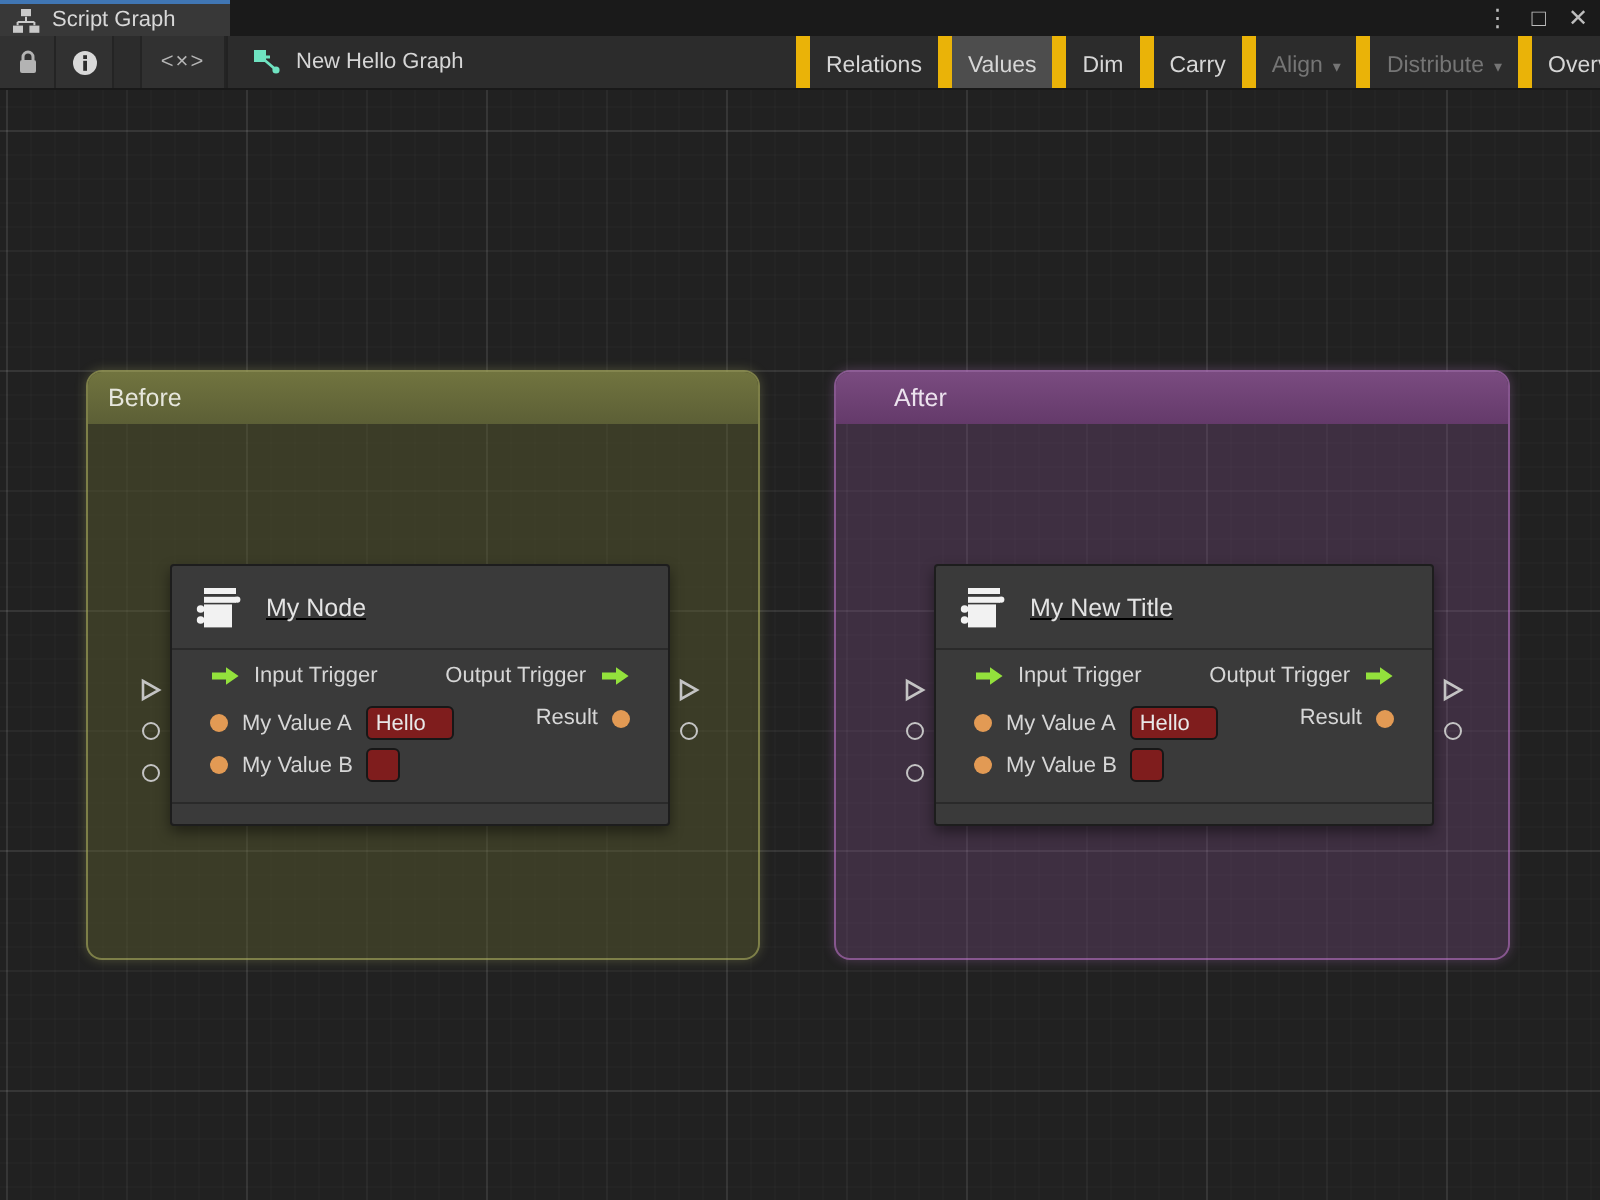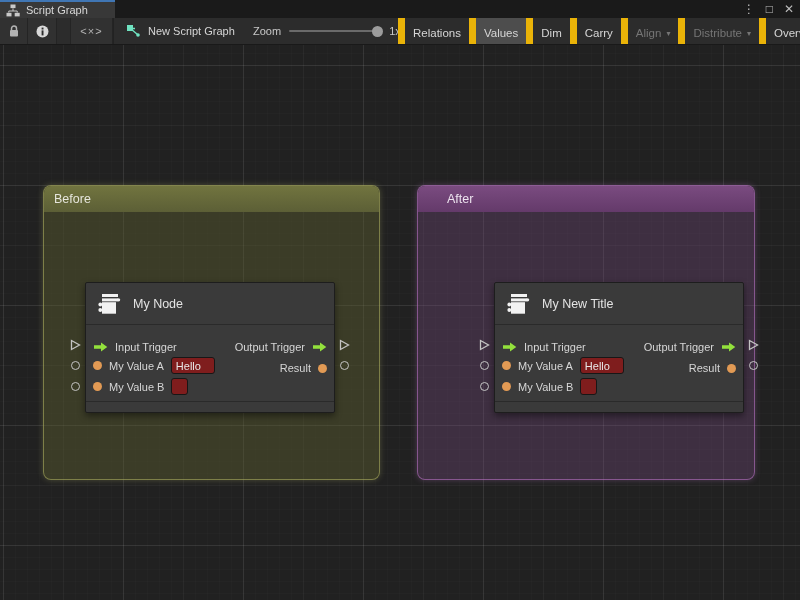--- a/index.html
+++ b/index.html
@@ -61,26 +61,26 @@
   .group-after  { left:417px; width:338px; background:rgba(130,80,140,0.30); border:1px solid rgba(195,120,205,0.55);
                   box-shadow:0 0 6px rgba(200,130,215,0.28); }
   .group-header { height:26px; border-radius:7px 7px 0 0; display:flex; align-items:center; padding:0 10px;
                   font-size:12.5px; color:#e6e6dc; }
   .group-before .group-header { background:linear-gradient(#71743f, #5c5f36); }
   .group-after  .group-header { background:linear-gradient(#7a4b80, #643a6a); color:#ece2ee;padding-left:29px; }
 
   
   .node { position:absolute; top:237px; width:250px; background:#3a3a3a;
           border:1px solid #1d1d1d; border-radius:2px; box-shadow:0 3px 7px rgba(0,0,0,0.45); }
-  .node-left { left:85px; } .node-right { left:494px; }
+  .node-left { left:85px; } .node-right { left:467px; }
   .node-header { height:42px; display:flex; align-items:center; gap:10px; padding:0 10px 0 9px;
-                 border-bottom:1px solid #2a2a2a; }
+                 border-bottom:1px solid #2a2a2a;text-decoration:underline; }
   .node-title { color:#e4e4e4; font-size:12.5px; }
   .node-ports { padding:7px 0 6px; }
-  .port-row { height:21px; display:flex; align-items:flex-end; justify-content:space-between; padding:0 7px; }
+  .port-row { height:21px; display:flex; align-items:flex-start; justify-content:space-between; padding:0 19px; }
   .pgroup { display:flex; align-items:center; gap:7px; }
   .port-label { color:#d6d6d6; font-size:11px; white-space:nowrap; }
   .dot { width:9px; height:9px; border-radius:50%; background:#e29a54; flex:none; }
   .vfield { height:17px; background:#7f1d1d; border:1px solid #171717; border-radius:3px;
             color:#e8e8e8; font-size:11px; padding:0 4px; font-family:"Liberation Sans", sans-serif; }
   .vfield.hello { width:44px; } .vfield.empty { width:17px; }
   .node-footer { border-top:1px solid #2a2a2a; height:11px; }
 
   
   .xport { position:absolute; }
@@ -138,30 +138,23 @@
     <div class="tb-divider"></div>
 
     <div class="newgraph">
       <span>
         <svg width="15" height="14" viewBox="0 0 15 14">
           <path d="M4.5 4.5 L11.5 10.5 M4.5 4.5 L9 4.5" stroke="#6fe3c1" stroke-width="1.4" fill="none"></path>
           <rect x="1" y="1" width="6" height="6" fill="#6fe3c1"></rect>
           <circle cx="12" cy="11" r="1.8" fill="#6fe3c1"></circle>
         </svg>
       </span>
-      <span class="newgraph-label">New Script Graph</span>
-    </div>
-
-    <div class="zoomctl">
-      <span class="zoom-label">Zoom</span>
-      <div class="zoom-track">
-        <div class="zoom-handle"></div>
-      </div>
-      <span class="zoom-value">1x</span>
-    </div>
+      <span class="newgraph-label">New Hello Graph</span>
+    </div>
+
 
     <div class="tbuttons">
       <div class="tbtn">
           <span>Relations</span>
         </div>
       <div class="tbtn selected">
           <span>Values</span>
         </div>
       <div class="tbtn">
           <span>Dim</span>

